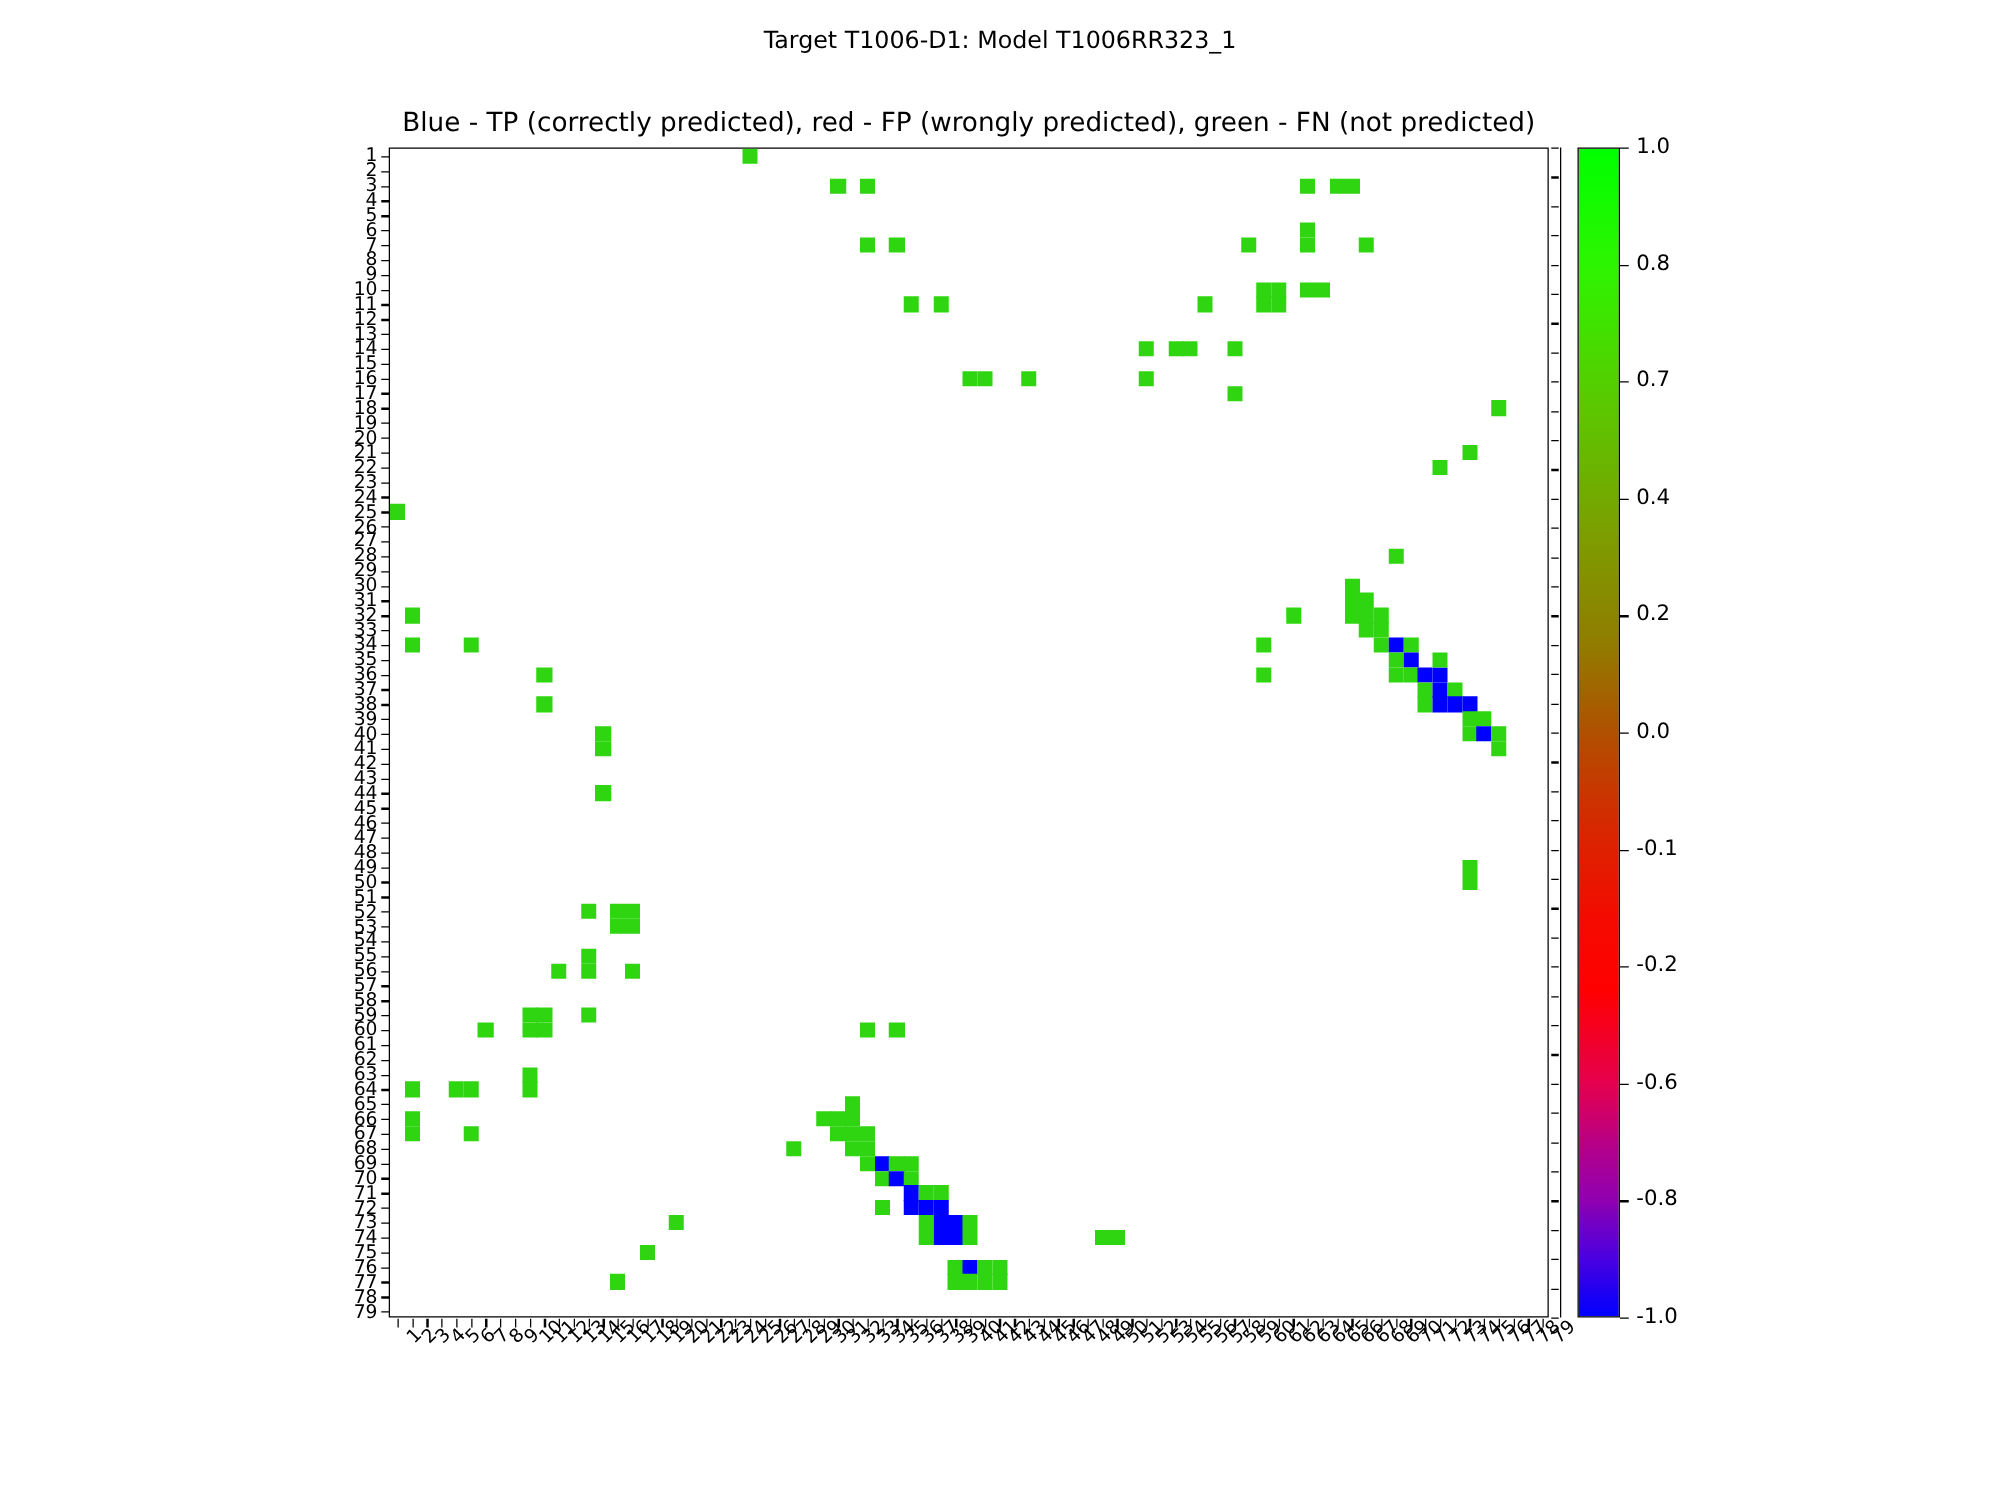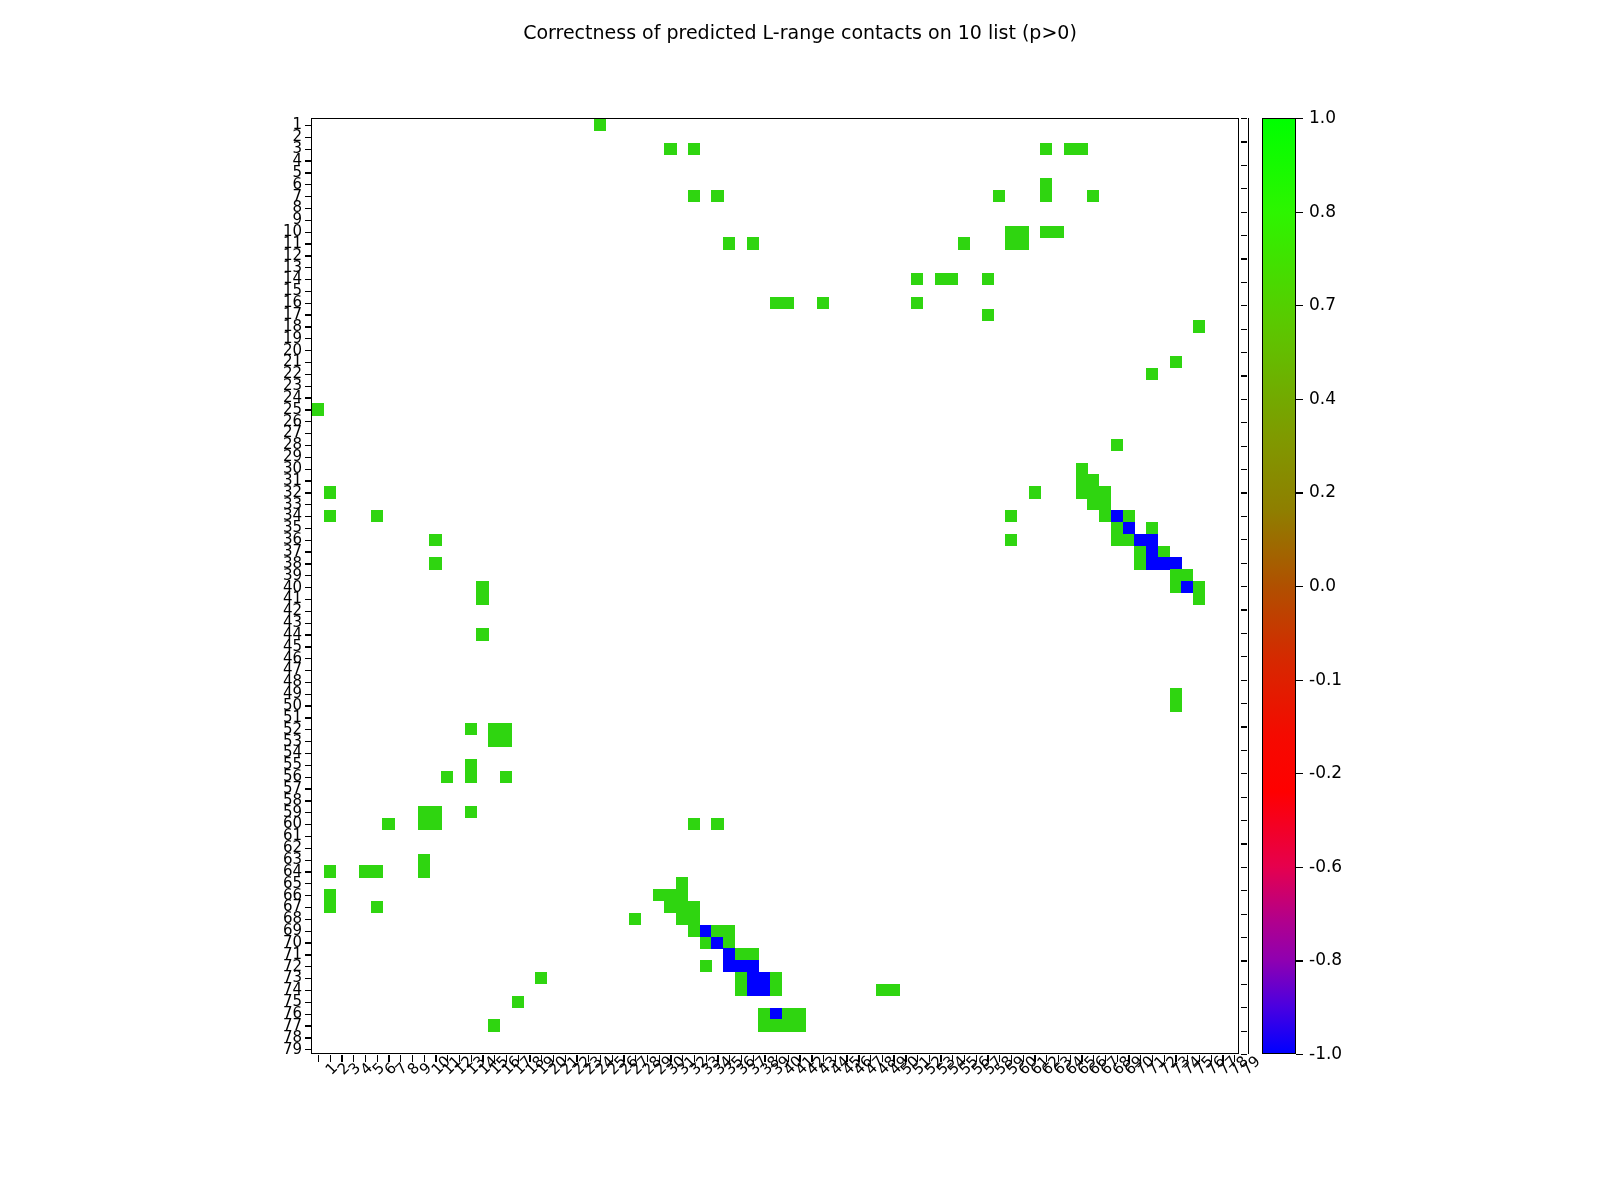--- a/index.html
+++ b/index.html
@@ -133,23 +133,24 @@
     height: 936px;
     background: #000;
   }
 </style>
 </head>
 <body>
 
 <div id="figure">
 
   <div class="title-block">
-    <div>Correctness of predicted L-range contacts on 10 list (p&gt;0)</div>
+    <div>Target T1006-D1: Model T1006RR323_1</div>
   </div>
 
+  <div class="subtitle-block">Blue - TP (correctly predicted), red - FP (wrongly predicted), green - FN (not predicted)</div>
 
   <div id="plot-area">
     <div id="cells">
         <div class="cell" style="left: 281.924px; top: 0px; width: 12.1468px; height: 12.2481px; background: rgb(47, 213, 16);"></div>
         <div class="cell" style="left: 352.405px; top: 23.6962px; width: 12.1468px; height: 12.2481px; background: rgb(47, 213, 16);"></div>
         <div class="cell" style="left: 375.899px; top: 23.6962px; width: 12.1468px; height: 12.2481px; background: rgb(47, 213, 16);"></div>
         <div class="cell" style="left: 728.304px; top: 23.6962px; width: 12.1468px; height: 12.2481px; background: rgb(47, 213, 16);"></div>
         <div class="cell" style="left: 751.797px; top: 23.6962px; width: 12.1468px; height: 12.2481px; background: rgb(47, 213, 16);"></div>
         <div class="cell" style="left: 763.544px; top: 23.6962px; width: 12.1468px; height: 12.2481px; background: rgb(47, 213, 16);"></div>
         <div class="cell" style="left: 375.899px; top: 71.0886px; width: 12.1468px; height: 12.2481px; background: rgb(47, 213, 16);"></div>

